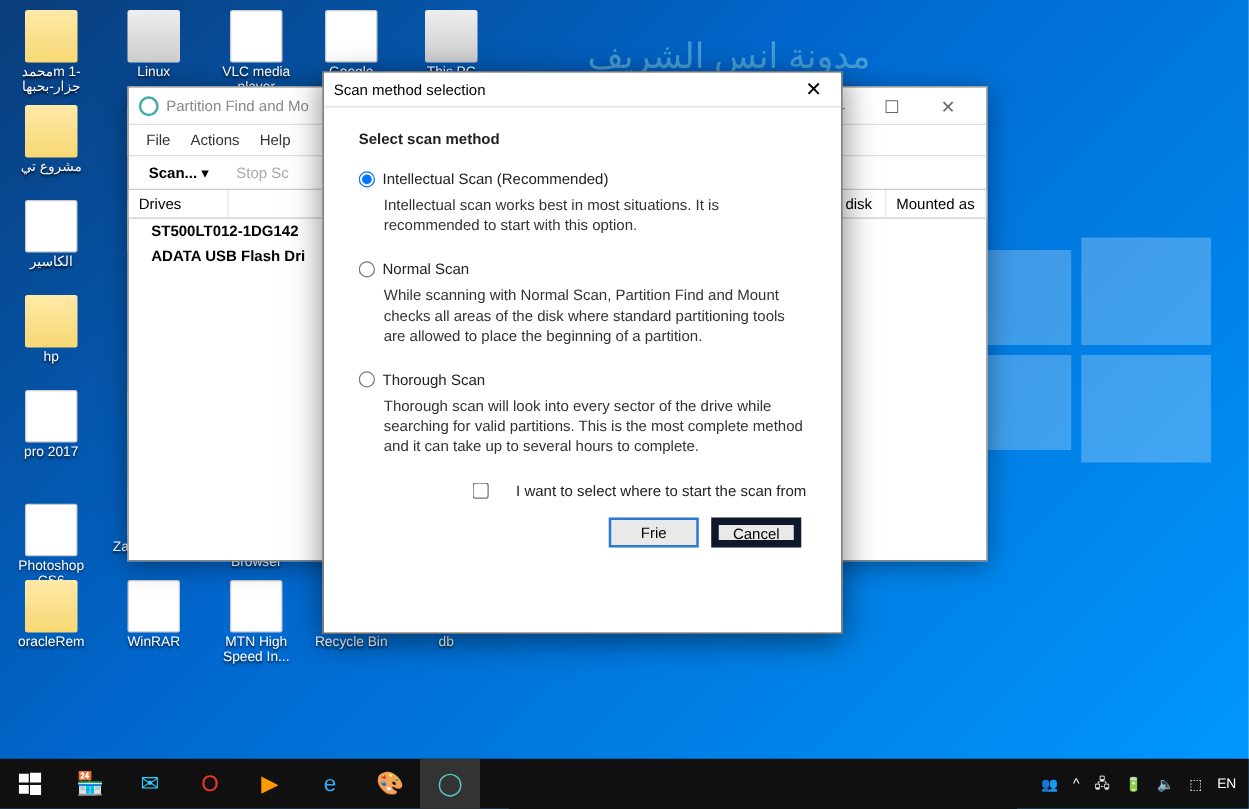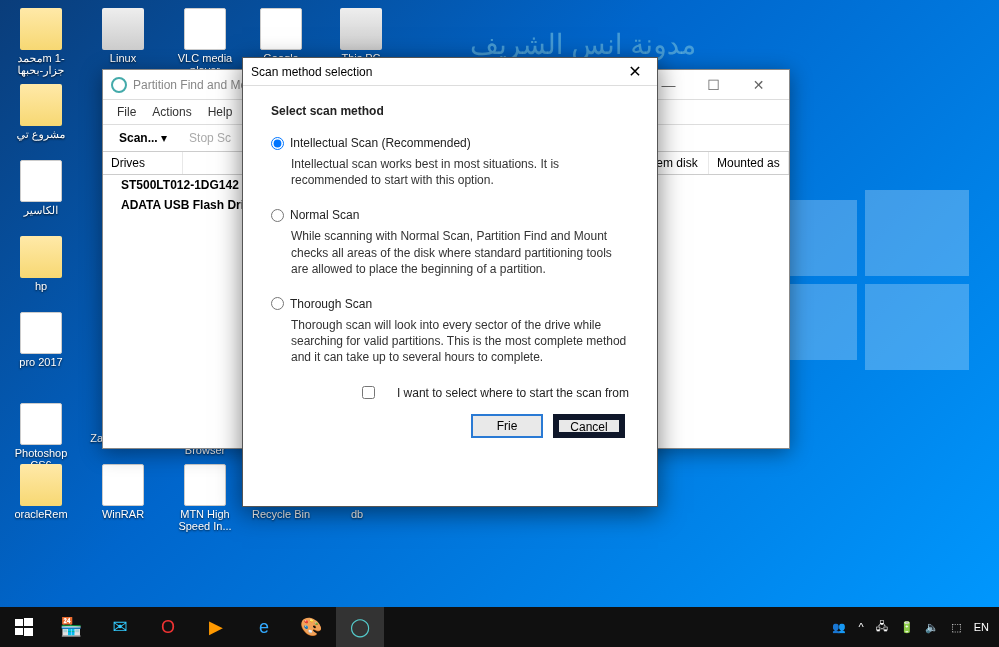--- a/index.html
+++ b/index.html
@@ -25,21 +25,21 @@
 .win-btns div { width:45px; height:28px; display:flex; align-items:center; justify-content:center; font-size:14px; color:#666; }
 .menubar { display:flex; padding:2px 6px; font-size:12px; color:#333; border-bottom:1px solid #ddd; }
 .menubar span { padding:3px 8px; }
 .toolbar { display:flex; align-items:center; padding:4px 8px; font-size:12px; border-bottom:1px solid #ccc; }
 .toolbar .btn { padding:2px 8px; margin-right:6px; }
 .toolbar .disabled { color:#aaa; }
 .drives-head { display:flex; border-bottom:1px solid #ccc; font-size:12px; background:#fff; }
 .drives-head div { padding:4px 8px; border-right:1px solid #e8e8e8; }
 .drive-row { font-size:12px; padding:3px 18px; font-weight:bold; }
 
-.dialog { position:absolute; top:57px; left:242px; width:416px; height:450px; background:#fff; border:1px solid #555; box-shadow:0 6px 24px rgba(0,0,0,0.5); z-index:10; }
+.dialog { position:absolute; top:57px; left:258px; width:416px; height:450px; background:#fff; border:1px solid #555; box-shadow:0 6px 24px rgba(0,0,0,0.5); z-index:10; }
 .dlg-title { height:28px; display:flex; align-items:center; padding:0 8px; font-size:12px; border-bottom:1px solid #ddd; }
 .dlg-title .x { margin-left:auto; width:28px; text-align:center; font-size:16px; }
 .dlg-body { padding:18px 28px 10px 28px; font-size:12px; color:#222; }
 .dlg-body h3 { font-size:12px; font-weight:bold; margin-bottom:18px; }
 .opt { margin-bottom:20px; }
 .opt label { display:flex; align-items:center; gap:6px; margin-bottom:6px; }
 .opt input[type=radio] { width:13px; height:13px; }
 .opt p { margin-left:20px; line-height:1.35; color:#333; }
 .chk-row { display:flex; align-items:center; justify-content:flex-end; gap:22px; margin-top:10px; margin-bottom:14px; }
 .chk-row input { width:13px; height:13px; }

